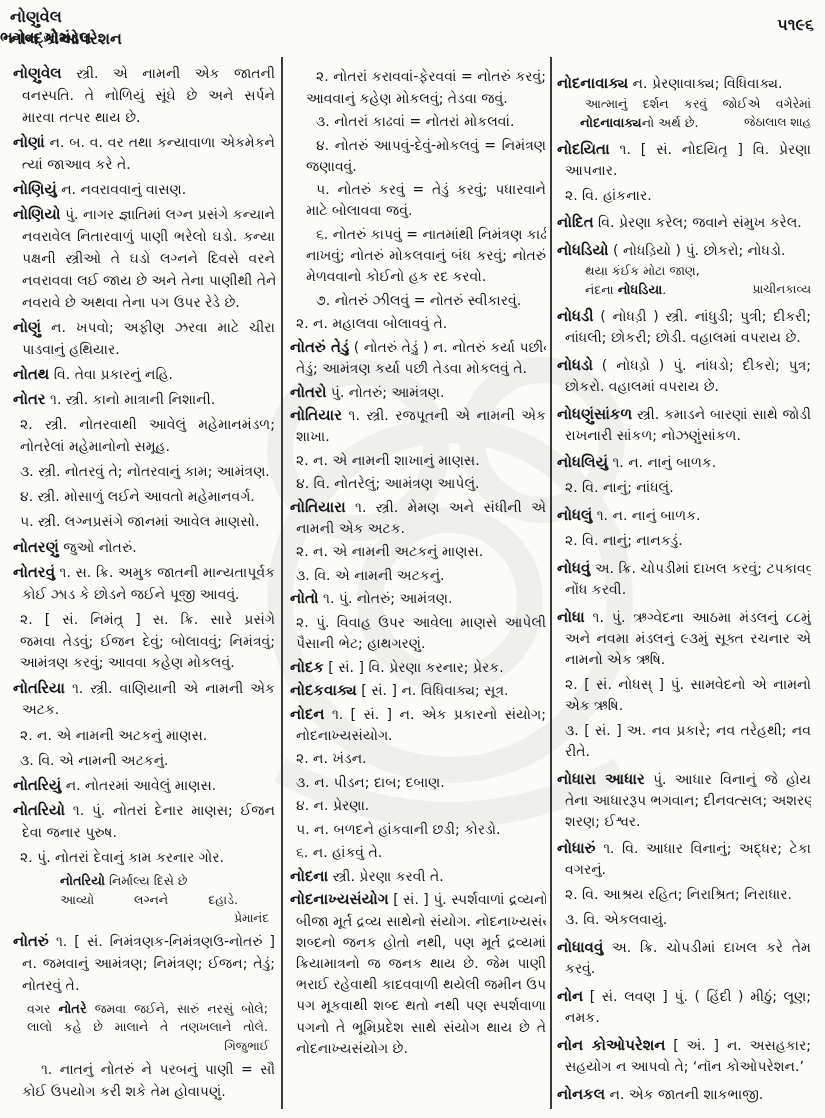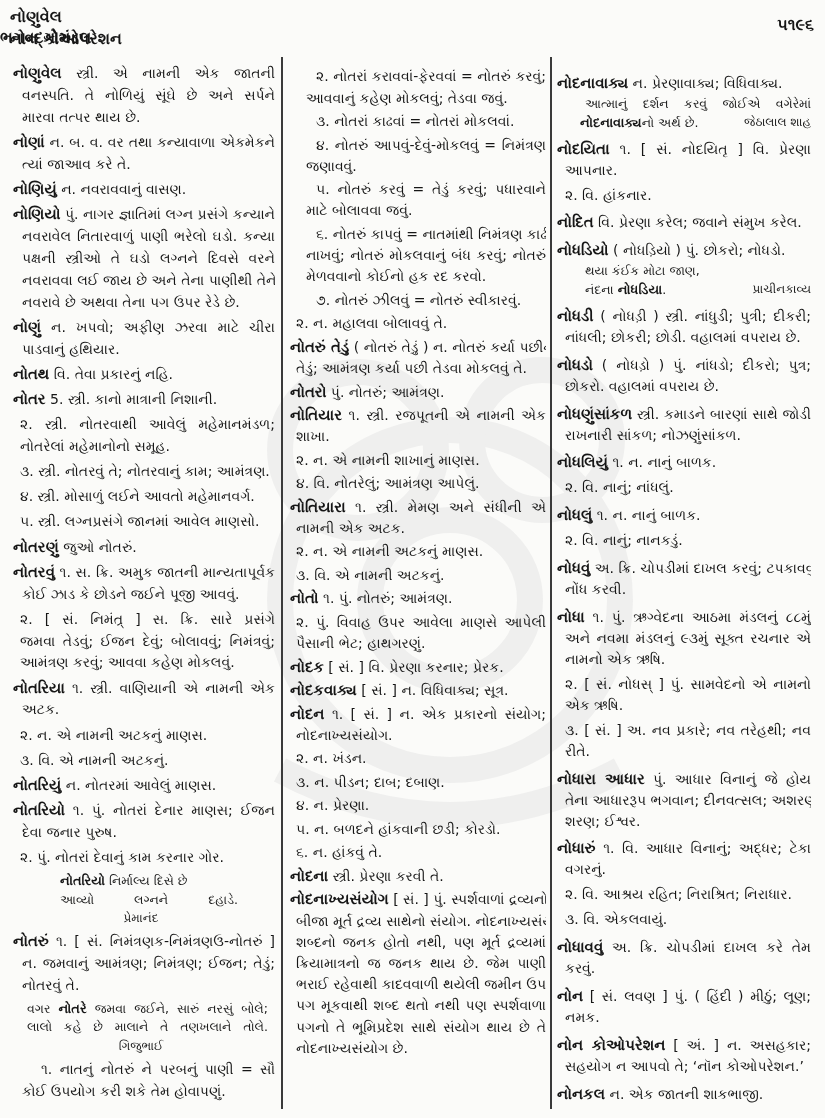--- a/index.html
+++ b/index.html
@@ -36,21 +36,21 @@
 #col1 .idiom .first{padding-left:26px}
 #col1 .idiom .cont{padding-left:16px}
 #col2 .entry .cont{padding-left:8px}
 #col2 .sense .line{padding-left:8px}
 .qline,.author-line{font-size:12.5px;line-height:19px;white-space:nowrap}
 #col0 .qline,#col0 .author-line{line-height:18.5px}
 .kw{font-weight:700;font-size:13px}
 .qline.flex{display:flex}
 .qline.flex span{white-space:pre}
 .qline .author{margin-left:auto;font-size:12px}
-.author-line{text-align:center;padding-right:6px;font-size:12px}
+.author-line{text-align:right;padding-right:6px;font-size:12px}
 #col0 .quote-0 .qline{padding-left:47px}
 #col0 .quote-0 .qline:nth-child(2){padding-right:37px;text-align:justify;text-align-last:justify}
 #col0 .quote-1 .qline{padding-left:14px;padding-right:7px;text-align:justify;text-align-last:justify}
 #col2 .quote-0 .qline:nth-child(1){padding-left:28px;text-align:justify;text-align-last:justify}
 #col2 .quote-0 .qline:nth-child(2){padding-left:23px}
 #col2 .quote-1 .qline{padding-left:28px}
 </style>
 </head>
 <body>
 
@@ -93,21 +93,21 @@
       <div class="line cont"><span class="txt">નવરાવે છે અથવા તેના પગ ઉપર રેડે છે.</span></div>
     </div>
     <div class="block entry">
       <div class="line first full"><span class="head">નોણું</span> <span class="txt">ન. ખપવો; અફીણ ઝરવા માટે ચીરા</span></div>
       <div class="line cont"><span class="txt">પાડવાનું હથિયાર.</span></div>
     </div>
     <div class="block entry">
       <div class="line first"><span class="head">નોતથ</span> <span class="txt">વિ. તેવા પ્રકારનું નહિ.</span></div>
     </div>
     <div class="block entry">
-      <div class="line first"><span class="head">નોતર</span> <span class="txt">5. સ્ત્રી. કાનો માત્રાની નિશાની.</span></div>
+      <div class="line first"><span class="head">નોતર</span> <span class="txt">૧. સ્ત્રી. કાનો માત્રાની નિશાની.</span></div>
     </div>
     <div class="block sense">
       <div class="line first full"><span class="txt">૨. સ્ત્રી. નોતરવાથી આવેલું મહેમાનમંડળ;</span></div>
       <div class="line cont"><span class="txt">નોતરેલાં મહેમાનોનો સમૂહ.</span></div>
     </div>
     <div class="block sense">
       <div class="line first"><span class="txt">૩. સ્ત્રી. નોતરવું તે; નોતરવાનું કામ; આમંત્રણ.</span></div>
     </div>
     <div class="block sense">
       <div class="line first"><span class="txt">૪. સ્ત્રી. મોસાળું લઈને આવતો મહેમાનવર્ગ.</span></div>

